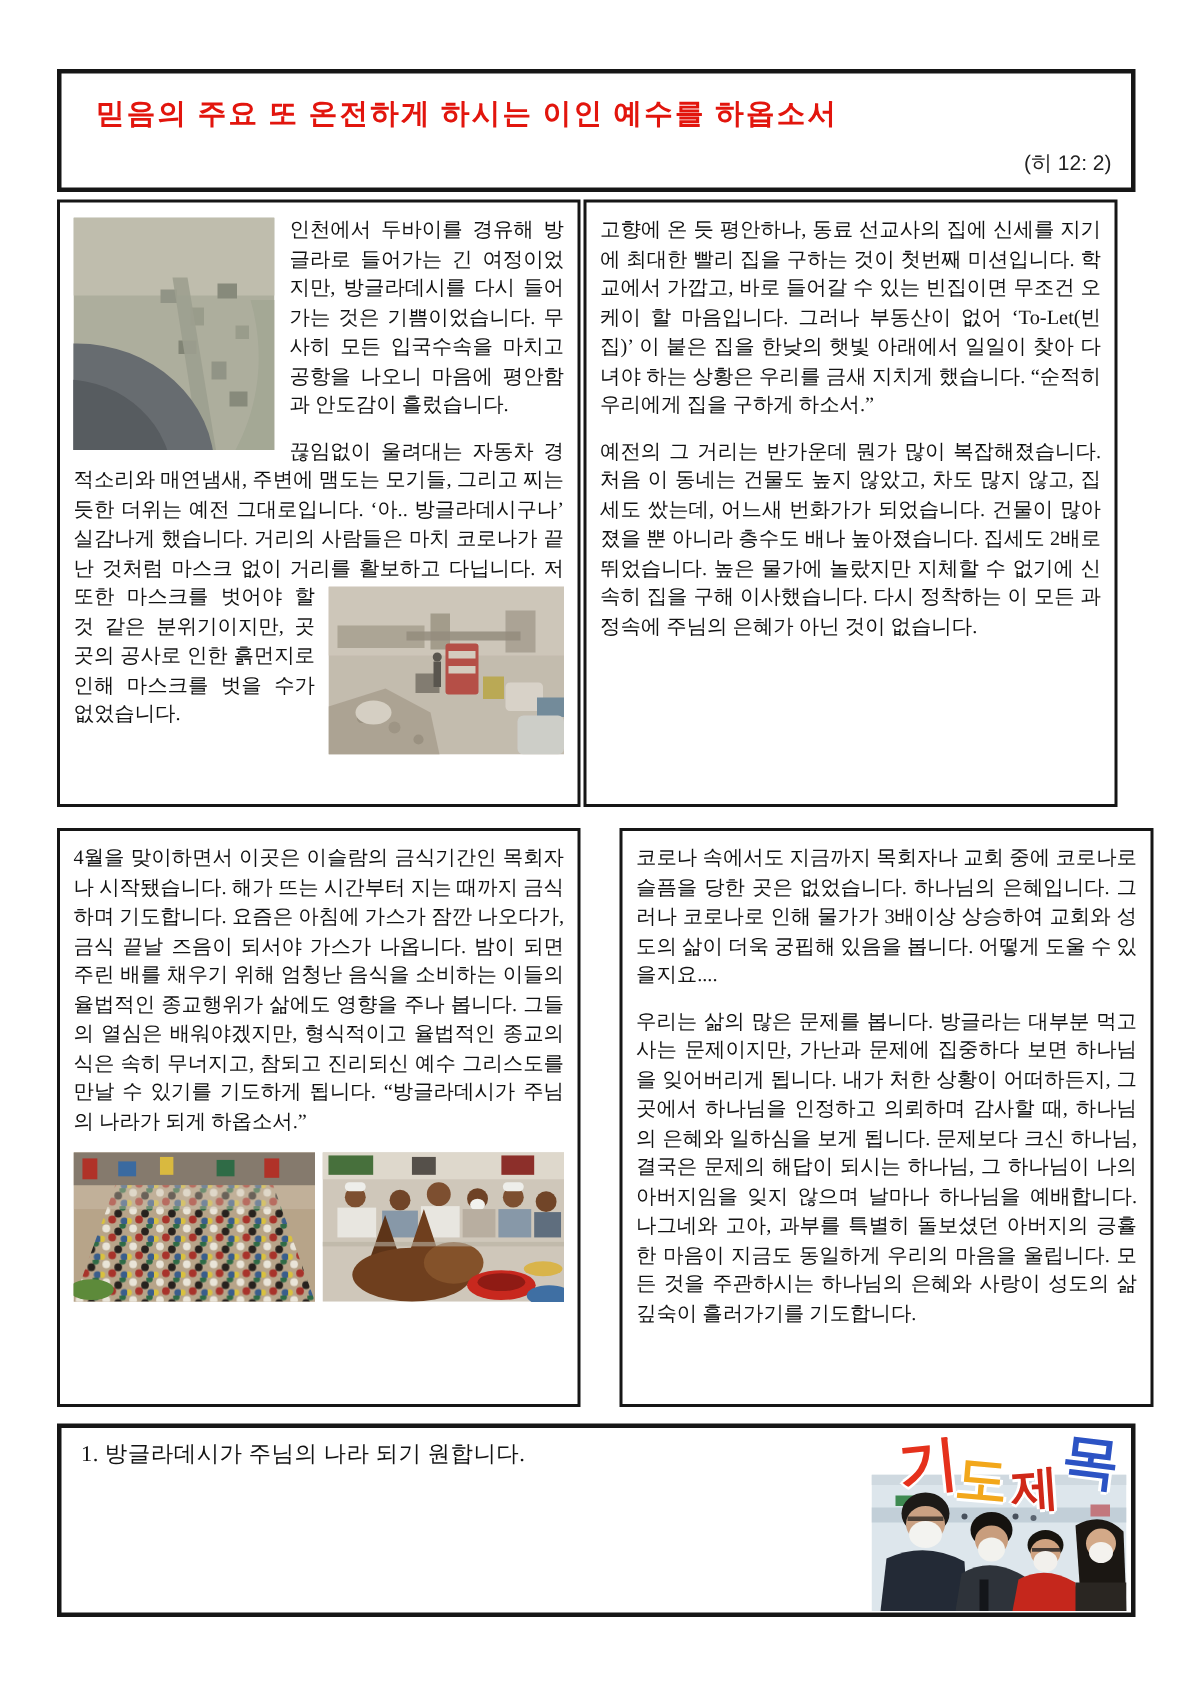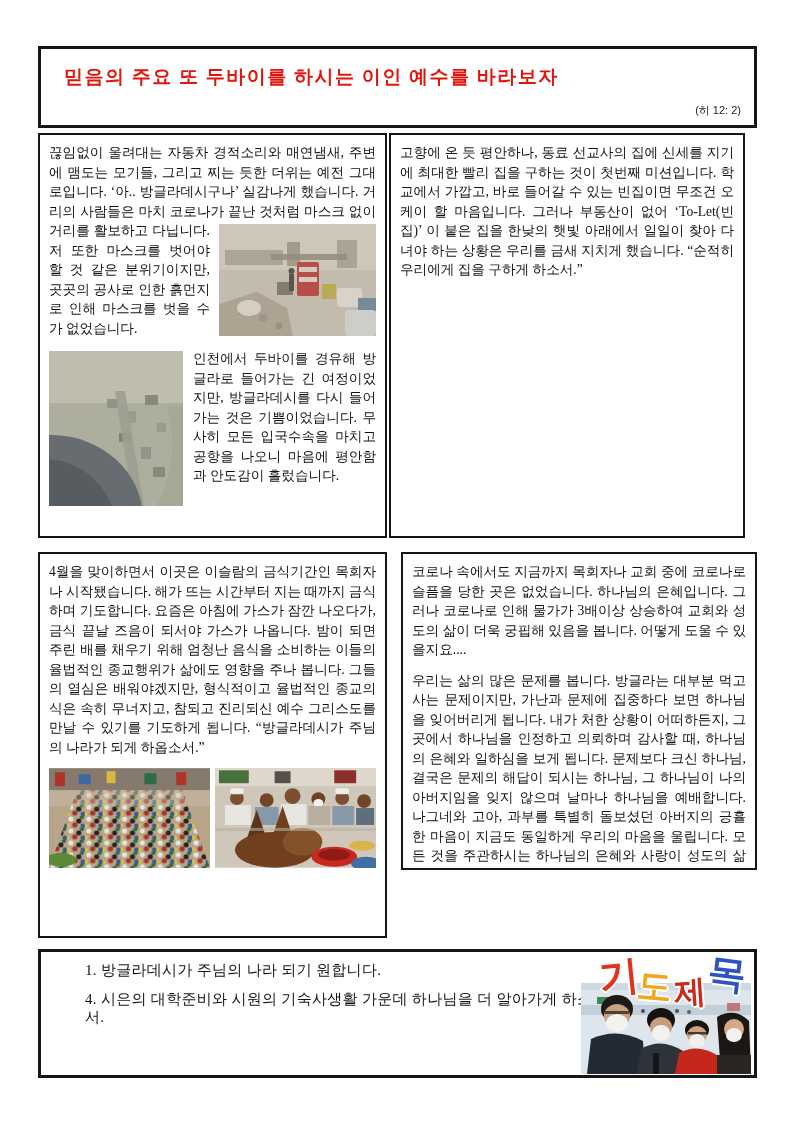--- a/index.html
+++ b/index.html
@@ -12,69 +12,88 @@
     position:absolute;box-sizing:border-box;background:#fff;
     border:2px solid #161616;
   }
   
   #title-box{left:38px;top:46px;width:719px;height:82px;border-width:3px;}
   .title-text{
     margin:17px 10px 0 23px;color:#e2150d;font-weight:bold;
     font-size:19px;letter-spacing:1.5px;line-height:1.2;
   }
   .verse-ref{
-    position:absolute;right:13px;bottom:7px;font-size:11px;color:#222;
+    position:absolute;right:13px;bottom:7px;font-size:14px;color:#222;
     font-family:"Liberation Sans","DejaVu Sans",sans-serif;
   }
   
   #box-arrival{left:38px;top:133px;width:349px;height:405px;}
   #box-house  {left:389px;top:133px;width:356px;height:405px;}
   #box-ramadan{left:38px;top:552px;width:349px;height:386px;}
-  #box-corona {left:401px;top:552px;width:356px;height:318px;}
+  #box-corona {left:413px;top:552px;width:356px;height:386px;}
   .content{
     padding:8px 9px 6px 9px;font-size:13.6px;line-height:19.5px;
     text-align:justify;overflow:hidden;height:100%;box-sizing:border-box;
   }
   .content p{margin:0 0 11px 0;}
   .content p:last-child{margin-bottom:0;}
   .ph{display:block;border:0;}
   .float-l{float:left;margin:2px 10px 4px 0;}
   .float-r{float:right;margin:3px 0 2px 9px;}
   .photos-row{display:flex;gap:5px;justify-content:center;margin-top:10px;}
   
   #prayer-box{left:38px;top:949px;width:719px;height:129px;border-width:3px;}
   .prayer-items{
     position:absolute;left:13px;top:9px;width:545px;
     font-size:15px;line-height:18px;
   }
-  .prayer-item{margin-bottom:10.5px;letter-spacing:0.3px;margin-left:31px;}
+  .prayer-item{margin-bottom:10.5px;letter-spacing:0.3px;}
   .prayer-photo{position:absolute;right:3px;top:31px;width:170px;height:91px;}
   .wordart{
     position:absolute;right:8px;top:-3px;z-index:3;white-space:nowrap;
     font-family:"Liberation Sans","DejaVu Sans",sans-serif;font-weight:bold;
   }
   .wordart span{
     display:inline-block;
     text-shadow:2px 0 #fff,-2px 0 #fff,0 2px #fff,0 -2px #fff,1px 1px #fff,-1px -1px #fff;
   }
   .wa0{color:#e5311c;font-size:40px;transform:rotate(-6deg);}
   .wa1{color:#f2a71b;font-size:35px;transform:translateY(8px) rotate(5deg);margin-left:-2px;}
   .wa2{color:#d02818;font-size:32px;transform:translateY(13px) rotate(-4deg);margin-left:2px;}
   .wa3{color:#2c53c4;font-size:38px;transform:translateY(-3px) rotate(7deg);margin-left:2px;}
 </style>
 </head>
 <body>
 
 <div class="box" id="title-box">
-  <div class="title-text">믿음의 주요 또 두바이를 하시는 이인 예수를 바라보자</div>
+  <div class="title-text">믿음의 주요 또 온전하게 하시는 이인 예수를 하옵소서</div>
   <div class="verse-ref">(히 12: 2)</div>
 </div>
 
 <div class="box" id="box-arrival">
   <div class="content">
+    <p>
+      <svg class="ph float-l" width="134" height="155" viewBox="0 0 134 155">
+        <rect width="134" height="155" fill="#a6a897"></rect>
+        <rect width="134" height="52" fill="#bcbbaa"></rect>
+        <rect x="58" y="48" width="11" height="9" fill="#83887a"></rect>
+        <rect x="78" y="60" width="9" height="12" fill="#8d9180"></rect>
+        <rect x="96" y="44" width="13" height="10" fill="#767b6c"></rect>
+        <rect x="70" y="82" width="12" height="9" fill="#6f7464"></rect>
+        <rect x="92" y="96" width="10" height="12" fill="#83887a"></rect>
+        <rect x="108" y="72" width="9" height="9" fill="#8d9180"></rect>
+        <rect x="104" y="116" width="12" height="10" fill="#767b6c"></rect>
+        <path d="M66 40 L84 155 L95 155 L76 40 Z" fill="#919685" opacity="0.9"></path>
+        <path d="M118 55 C128 90 124 125 108 155 L134 155 L134 55 Z" fill="#9aa08d"></path>
+        <ellipse cx="2" cy="168" rx="92" ry="84" fill="#4e555e"></ellipse>
+        <ellipse cx="-6" cy="176" rx="72" ry="68" fill="#3a414a"></ellipse>
+        <rect width="134" height="155" fill="#cdc9bb" opacity="0.2"></rect>
+      </svg>
+      <span>인천에서 두바이를 경유해 방글라로 들어가는 긴 여정이었지만, 방글라데시를 다시 들어가는 것은 기쁨이었습니다. 무사히 모든 입국수속을 마치고 공항을 나오니 마음에 평안함과 안도감이 흘렀습니다.</span>
+    </p>
     <p>
       <span>끊임없이 울려대는 자동차 경적소리와 매연냄새, 주변에 맴도는 모기들, 그리고 찌는 듯한 더위는 예전 그대로입니다. ‘아.. 방글라데시구나’ 실감나게 했습니다. 거리의 사람들은 마치 코로나가 끝난 것처럼 마스크 없이 거리를 활보하고 다닙니다.</span>
       <svg class="ph float-r" width="157" height="112" viewBox="0 0 157 112">
         <rect width="157" height="112" fill="#c2bbae"></rect>
         <rect width="157" height="46" fill="#cfc8bb"></rect>
         <rect x="6" y="26" width="58" height="15" fill="#97907f" opacity="0.75"></rect>
         <rect x="68" y="18" width="13" height="24" fill="#8b8473" opacity="0.8"></rect>
         <rect x="118" y="16" width="20" height="28" fill="#90897a" opacity="0.7"></rect>
         <rect x="52" y="30" width="76" height="6" fill="#857e6e" opacity="0.85"></rect>
         <rect x="78" y="38" width="22" height="34" rx="2" fill="#b0302a"></rect>
@@ -89,45 +108,27 @@
         <circle cx="22" cy="88" r="3" fill="#8d8574"></circle>
         <circle cx="44" cy="94" r="4" fill="#938a79"></circle>
         <circle cx="60" cy="102" r="3.4" fill="#8d8574"></circle>
         <ellipse cx="30" cy="84" rx="12" ry="8" fill="#d9d4c8"></ellipse>
         <rect x="70" y="50" width="5" height="17" fill="#3a3833"></rect>
         <circle cx="72.5" cy="47" r="3" fill="#3a3833"></circle>
         <rect width="157" height="112" fill="#c9c0b0" opacity="0.22"></rect>
       </svg>
       <span>저 또한 마스크를 벗어야 할 것 같은 분위기이지만, 곳곳의 공사로 인한 흙먼지로 인해 마스크를 벗을 수가 없었습니다.</span>
     </p>
-    <p>
-      <svg class="ph float-l" width="134" height="155" viewBox="0 0 134 155">
-        <rect width="134" height="155" fill="#a6a897"></rect>
-        <rect width="134" height="52" fill="#bcbbaa"></rect>
-        <rect x="58" y="48" width="11" height="9" fill="#83887a"></rect>
-        <rect x="78" y="60" width="9" height="12" fill="#8d9180"></rect>
-        <rect x="96" y="44" width="13" height="10" fill="#767b6c"></rect>
-        <rect x="70" y="82" width="12" height="9" fill="#6f7464"></rect>
-        <rect x="92" y="96" width="10" height="12" fill="#83887a"></rect>
-        <rect x="108" y="72" width="9" height="9" fill="#8d9180"></rect>
-        <rect x="104" y="116" width="12" height="10" fill="#767b6c"></rect>
-        <path d="M66 40 L84 155 L95 155 L76 40 Z" fill="#919685" opacity="0.9"></path>
-        <path d="M118 55 C128 90 124 125 108 155 L134 155 L134 55 Z" fill="#9aa08d"></path>
-        <ellipse cx="2" cy="168" rx="92" ry="84" fill="#4e555e"></ellipse>
-        <ellipse cx="-6" cy="176" rx="72" ry="68" fill="#3a414a"></ellipse>
-        <rect width="134" height="155" fill="#cdc9bb" opacity="0.2"></rect>
-      </svg>
-      <span>인천에서 두바이를 경유해 방글라로 들어가는 긴 여정이었지만, 방글라데시를 다시 들어가는 것은 기쁨이었습니다. 무사히 모든 입국수속을 마치고 공항을 나오니 마음에 평안함과 안도감이 흘렀습니다.</span>
-    </p>
   </div>
 </div>
 
 <div class="box" id="box-house">
   <div class="content">
     <p>고향에 온 듯 평안하나, 동료 선교사의 집에 신세를 지기에 최대한 빨리 집을 구하는 것이 첫번째 미션입니다. 학교에서 가깝고, 바로 들어갈 수 있는 빈집이면 무조건 오케이 할 마음입니다. 그러나 부동산이 없어 ‘To-Let(빈집)’ 이 붙은 집을 한낮의 햇빛 아래에서 일일이 찾아 다녀야 하는 상황은 우리를 금새 지치게 했습니다. “순적히 우리에게 집을 구하게 하소서.”</p>
+    <p>예전의 그 거리는 반가운데 뭔가 많이 복잡해졌습니다. 처음 이 동네는 건물도 높지 않았고, 차도 많지 않고, 집세도 쌌는데, 어느새 번화가가 되었습니다. 건물이 많아졌을 뿐 아니라 층수도 배나 높아졌습니다. 집세도 2배로 뛰었습니다. 높은 물가에 놀랐지만 지체할 수 없기에 신속히 집을 구해 이사했습니다. 다시 정착하는 이 모든 과정속에 주님의 은혜가 아닌 것이 없습니다.</p>
   </div>
 </div>
 
 <div class="box" id="box-ramadan">
   <div class="content">
     <p>4월을 맞이하면서 이곳은 이슬람의 금식기간인 목회자나 시작됐습니다. 해가 뜨는 시간부터 지는 때까지 금식하며 기도합니다. 요즘은 아침에 가스가 잠깐 나오다가, 금식 끝날 즈음이 되서야 가스가 나옵니다. 밤이 되면 주린 배를 채우기 위해 엄청난 음식을 소비하는 이들의 율법적인 종교행위가 삶에도 영향을 주나 봅니다. 그들의 열심은 배워야겠지만, 형식적이고 율법적인 종교의식은 속히 무너지고, 참되고 진리되신 예수 그리스도를 만날 수 있기를 기도하게 됩니다. “방글라데시가 주님의 나라가 되게 하옵소서.”</p>
     <div class="photos-row">
       <svg class="ph" width="162" height="100" viewBox="0 0 162 100">
         <defs>
           <pattern id="crowdp" width="18" height="12" patternUnits="userSpaceOnUse">
@@ -189,21 +190,20 @@
 <div class="box" id="box-corona">
   <div class="content">
     <p>코로나 속에서도 지금까지 목회자나 교회 중에 코로나로 슬픔을 당한 곳은 없었습니다. 하나님의 은혜입니다. 그러나 코로나로 인해 물가가 3배이상 상승하여 교회와 성도의 삶이 더욱 궁핍해 있음을 봅니다. 어떻게 도울 수 있을지요....</p>
     <p>우리는 삶의 많은 문제를 봅니다. 방글라는 대부분 먹고 사는 문제이지만, 가난과 문제에 집중하다 보면 하나님을 잊어버리게 됩니다. 내가 처한 상황이 어떠하든지, 그곳에서 하나님을 인정하고 의뢰하며 감사할 때, 하나님의 은혜와 일하심을 보게 됩니다. 문제보다 크신 하나님, 결국은 문제의 해답이 되시는 하나님, 그 하나님이 나의 아버지임을 잊지 않으며 날마나 하나님을 예배합니다. 나그네와 고아, 과부를 특별히 돌보셨던 아버지의 긍휼한 마음이 지금도 동일하게 우리의 마음을 울립니다. 모든 것을 주관하시는 하나님의 은혜와 사랑이 성도의 삶 깊숙이 흘러가기를 기도합니다.</p>
   </div>
 </div>
 
 <div class="box" id="prayer-box">
   <div class="prayer-items">
     <div class="prayer-item">1. 방글라데시가 주님의 나라 되기 원합니다.</div>
-    <div class="prayer-item">4. 시은의 대학준비와 시원의 기숙사생활 가운데 하나님을 더 알아가게 하소서.</div>
   </div>
 
   <div class="wordart">
     <span class="wa0">기</span><span class="wa1">도</span><span class="wa2">제</span><span class="wa3">목</span>
   </div>
 
   <svg class="prayer-photo" viewBox="0 0 170 91">
     <rect width="170" height="91" fill="#dde6ec"></rect>
     <rect width="170" height="7" fill="#cfd9e0"></rect>
     <rect y="22" width="170" height="10" fill="#c2cfd8"></rect>

